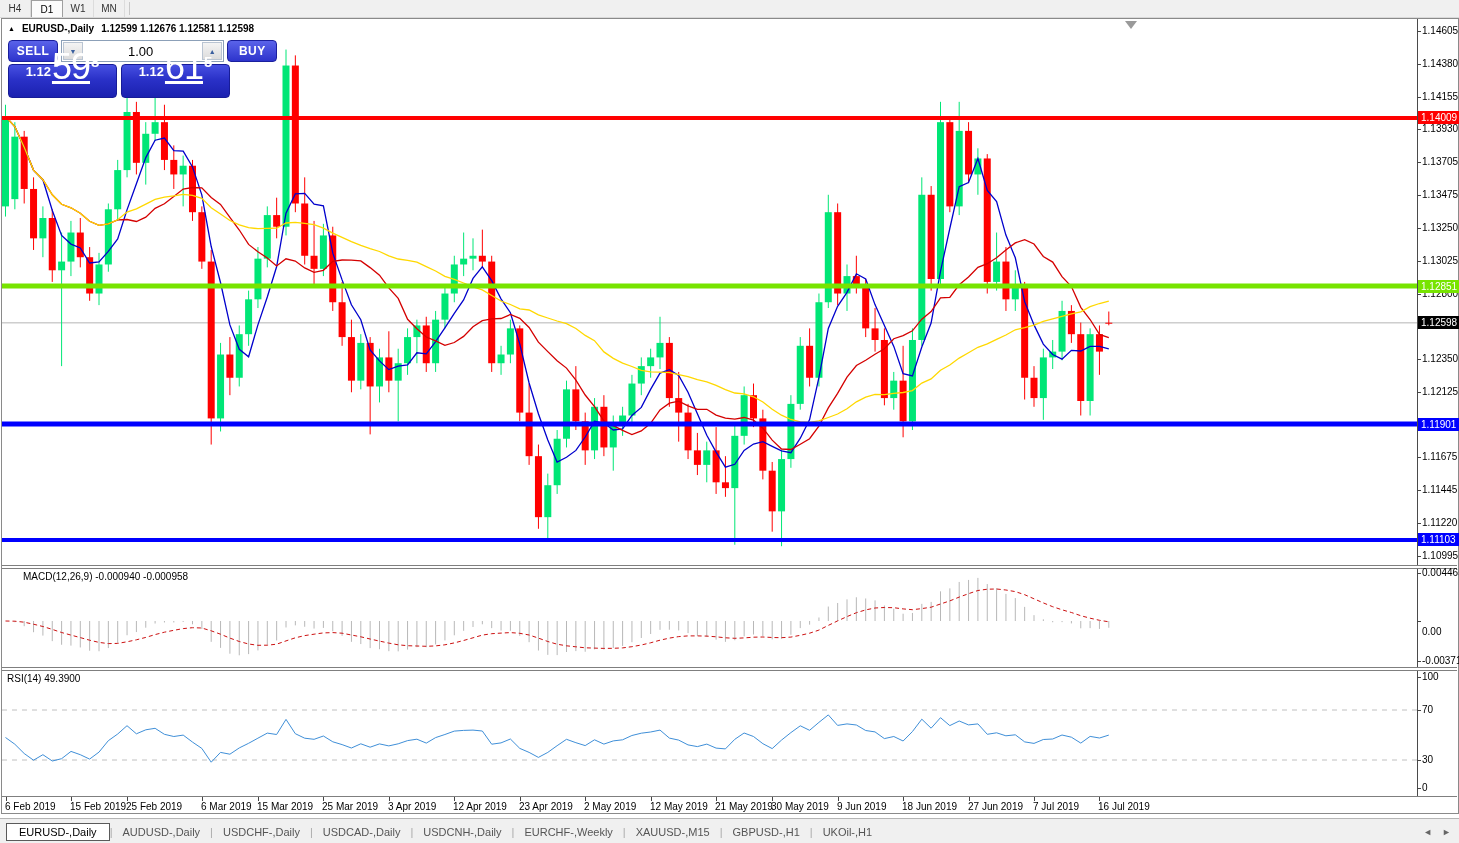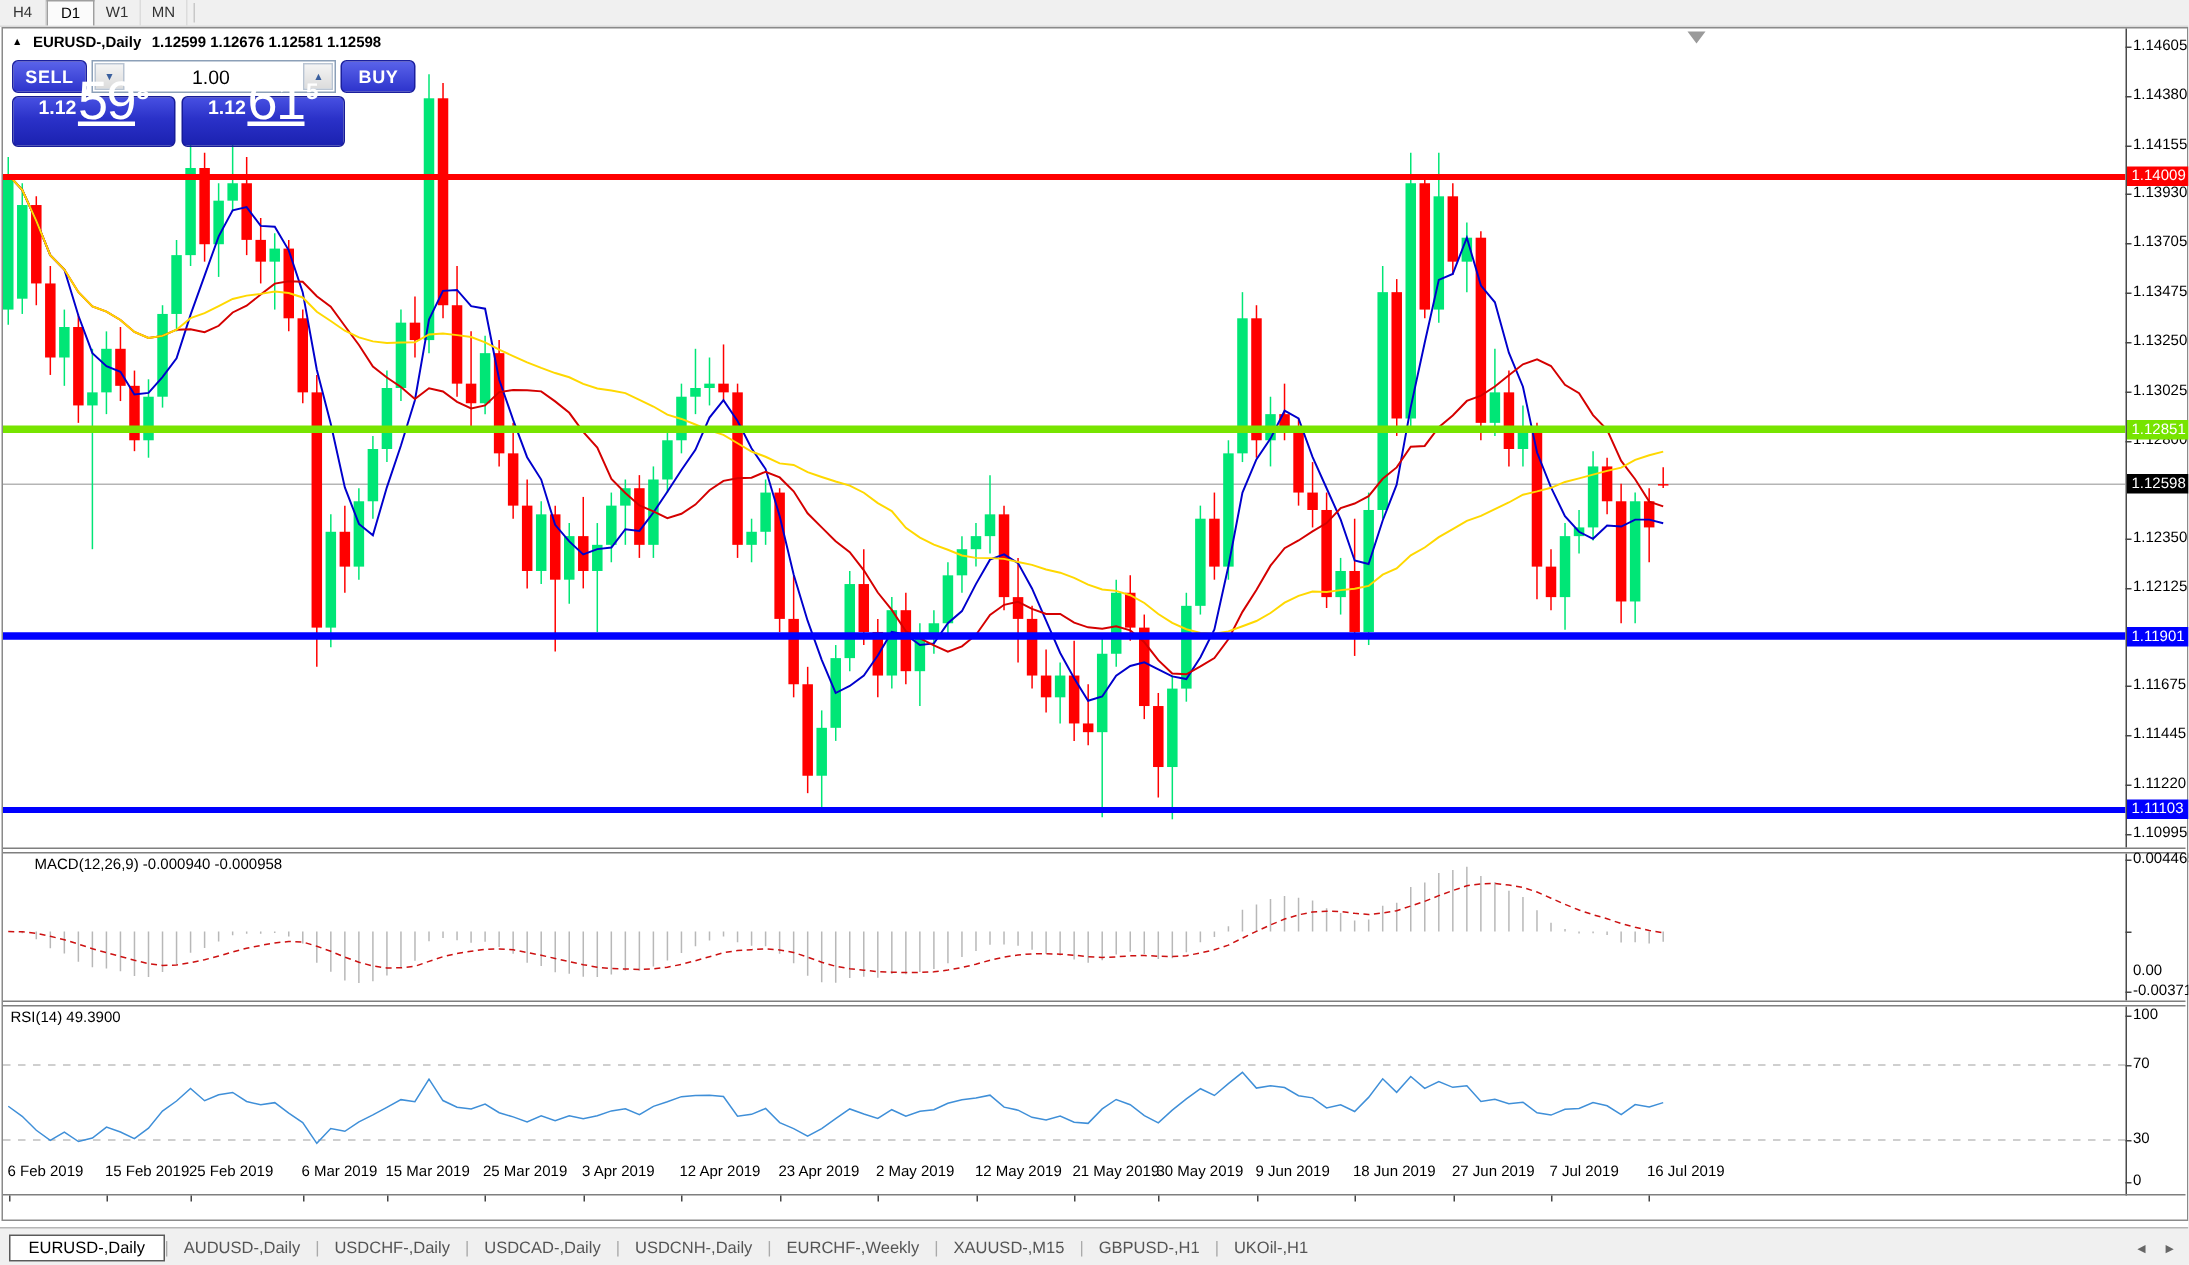--- a/index.html
+++ b/index.html
@@ -18,21 +18,21 @@
   .pane-sep{position:absolute;left:2px;width:1455px;height:2px;background:#fff;
             border-top:1px solid #7f7f7f;border-bottom:1px solid #7f7f7f;}
   #vaxis{position:absolute;top:19px;left:1417px;width:1px;height:778px;background:#4a4a4a;}
   #dateline{position:absolute;top:796px;left:2px;width:1455px;height:1px;background:#7f7f7f;}
   
   .lbl{position:absolute;font-size:10px;color:#000;white-space:nowrap;}
   .ytick{left:1422px;}
   .lvl-lbl{left:1418px;min-width:40px;height:13px;line-height:13px;padding:0 3px;color:#fff;font-size:10px;}
   .dtick{position:absolute;width:1px;height:4px;background:#444;top:797px;}
   .tickdash{position:absolute;width:4px;height:1px;background:#444;left:1417px;}
-  .datelbl{top:776px;color:#000;}
+  .datelbl{top:801px;color:#000;}
   #header{position:absolute;left:8px;top:23px;font-size:10px;font-weight:600;color:#000;
           display:flex;gap:7px;align-items:center;}
   #header .tri{font-size:7px;}
   #macd-label{position:absolute;left:7px;top:571px;font-size:10px;color:#000;padding-left:16px;}
   #rsi-label{position:absolute;left:7px;top:673px;font-size:10px;color:#000;}
   #scrollend{position:absolute;left:1125px;top:21px;width:0;height:0;
              border-left:6px solid transparent;border-right:6px solid transparent;border-top:8px solid #9a9a9a;}
   
   #tpanel{position:absolute;left:8px;top:40px;width:222px;}
   #tp-row1{display:flex;gap:3px;height:22px;}
@@ -535,21 +535,21 @@
       <div class="tickdash" style="top:523px"></div>
       <div class="lbl ytick" style="top:550px">1.10995</div>
       <div class="tickdash" style="top:556px"></div>
       <div class="lbl lvl-lbl" style="top:111px;background:#ff0000">1.14009</div>
       <div class="lbl lvl-lbl" style="top:280px;background:#77e400">1.12851</div>
       <div class="lbl lvl-lbl" style="top:418px;background:#0000ff">1.11901</div>
       <div class="lbl lvl-lbl" style="top:533px;background:#0000ff">1.11103</div>
       <div class="lbl lvl-lbl" style="top:316px;background:#000000">1.12598</div>
       <div class="lbl ytick" style="top:567px">0.004465</div>
       <div class="tickdash" style="top:573px"></div>
-      <div class="lbl ytick" style="top:642px">0.00</div>
+      <div class="lbl ytick" style="top:626px">0.00</div>
       <div class="tickdash" style="top:621px"></div>
       <div class="lbl ytick" style="top:655px">-0.003715</div>
       <div class="tickdash" style="top:661px"></div>
       <div class="lbl ytick" style="top:671px">100</div>
       <div class="tickdash" style="top:677px"></div>
       <div class="lbl ytick" style="top:704px">70</div>
       <div class="tickdash" style="top:710px"></div>
       <div class="lbl ytick" style="top:754px">30</div>
       <div class="tickdash" style="top:760px"></div>
       <div class="lbl ytick" style="top:782px">0</div>

